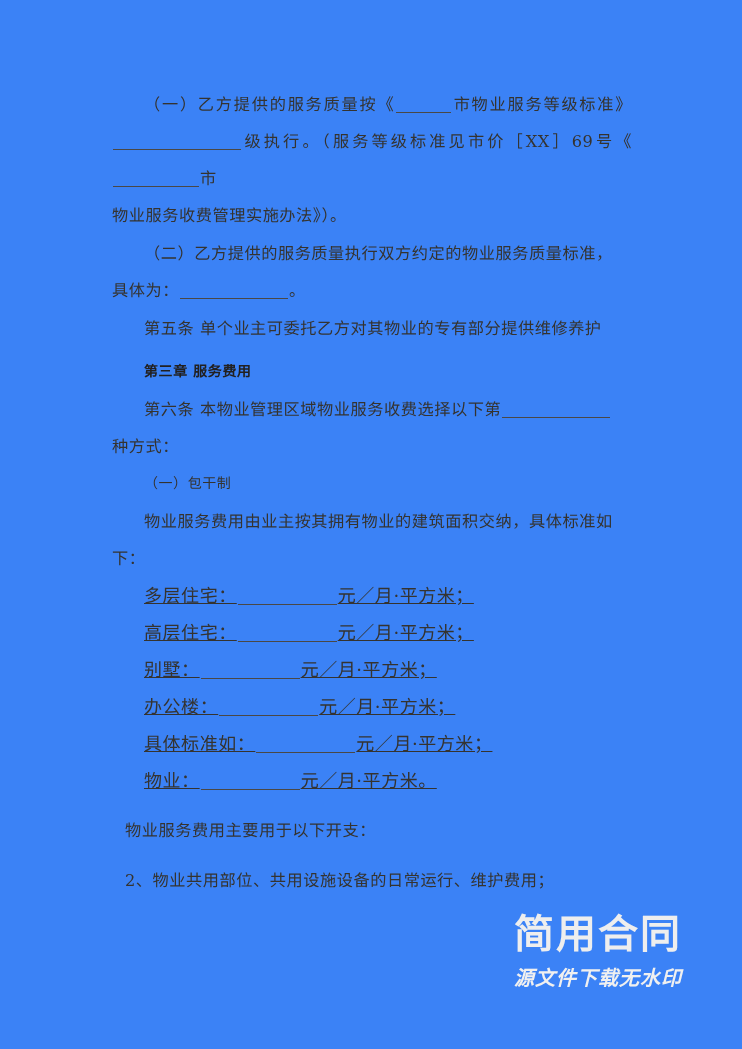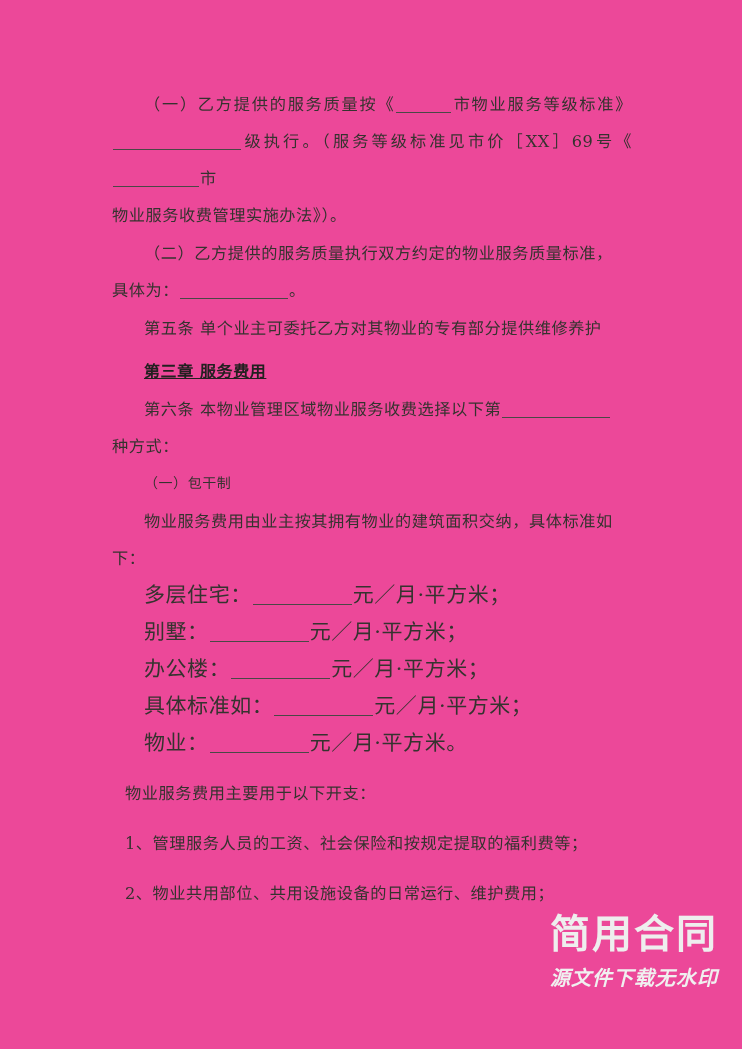--- a/index.html
+++ b/index.html
@@ -6,21 +6,21 @@
   html, body {
     margin: 0;
     padding: 0;
     background: #ffffff;
   }
 
   .page {
     position: relative;
     width: 742px;
     height: 1049px;
-    background: #ec4899;
+    background: #3b82f6;
     overflow: hidden;
     font-family: "DejaVu Serif", "Liberation Serif", serif;
     color: #33312f;
     box-sizing: border-box;
   }
 
   .doc-body {
     position: absolute;
     left: 112px;
     top: 86px;
@@ -40,39 +40,39 @@
   }
 
   .para.indent {
     text-indent: 32px;
   }
 
   .para.gap-sm  { margin-top: 1px; }
 
   
   .chapter-heading {
-    font-size: 16px;
+    font-size: 14px;
     line-height: 37px;
     letter-spacing: 0.6px;
     font-weight: bold;
     text-indent: 32px;
     margin: 6px 0 0 0;
     color: #222020;
-    text-decoration: underline;
   }
 
   
   .fee-row {
-    font-size: 21px;
+    font-size: 18px;
     line-height: 37px;
     letter-spacing: 0.55px;
     text-indent: 32px;
     margin: 0;
     color: #35332f;
     white-space: nowrap;
+    text-decoration: underline;
   }
 
   .list-row {
     font-size: 16.2px;
     line-height: 37px;
     letter-spacing: 0.55px;
     margin: 13px;
     color: #35332f;
     text-indent: 0;
   }
@@ -99,21 +99,21 @@
   .blank.w-lg  { width: 99px; }
   .blank.w-xl  { width: 108px; }
   .blank.w-xxl { width: 128px; }
 
   
   .watermark {
     position: absolute;
     right: 24px;
     bottom: 58px;
     width: 240px;
-    text-align: right;
+    text-align: center;
     user-select: none;
     pointer-events: none;
   }
   .watermark-main {
     font-family: "DejaVu Sans", "Liberation Sans", sans-serif;
     font-size: 40px;
     font-weight: bold;
     letter-spacing: 2px;
     color: #eeeeee;
     line-height: 1.08;
@@ -153,34 +153,34 @@
     <p class="para">种方式：</p>
 
     <p class="sub-row gap-sm">（一）包干制</p>
 
     <p class="para indent gap-sm">物业服务费用由业主按其拥有物业的建筑面积交纳，具体标准如</p>
     <p class="para">下：</p>
 
     <div>
       <p class="fee-row gap-sm"><span>多层住宅：</span><span class="blank w-lg"></span><span>元／月·平方米；</span></p>
 
+      <p class="fee-row"><span>高层住宅：</span><span class="blank w-lg"></span><span>元／月·平方米；</span></p>
 
       <p class="fee-row"><span>别墅：</span><span class="blank w-lg"></span><span>元／月·平方米；</span></p>
 
       <p class="fee-row"><span>办公楼：</span><span class="blank w-lg"></span><span>元／月·平方米；</span></p>
 
       <p class="fee-row"><span>具体标准如：</span><span class="blank w-lg"></span><span>元／月·平方米；</span></p>
 
       <p class="fee-row"><span>物业：</span><span class="blank w-lg"></span><span>元／月·平方米。</span></p>
     </div>
 
     <p class="list-row gap-sm">物业服务费用主要用于以下开支：</p>
 
     <div>
-      <p class="list-row">1、管理服务人员的工资、社会保险和按规定提取的福利费等；</p>
       <p class="list-row">2、物业共用部位、共用设施设备的日常运行、维护费用；</p>
     </div>
 
   </div>
 
   <div class="watermark">
     <div class="watermark-main">简用合同</div>
     <div class="watermark-sub">源文件下载无水印</div>
   </div>
 

